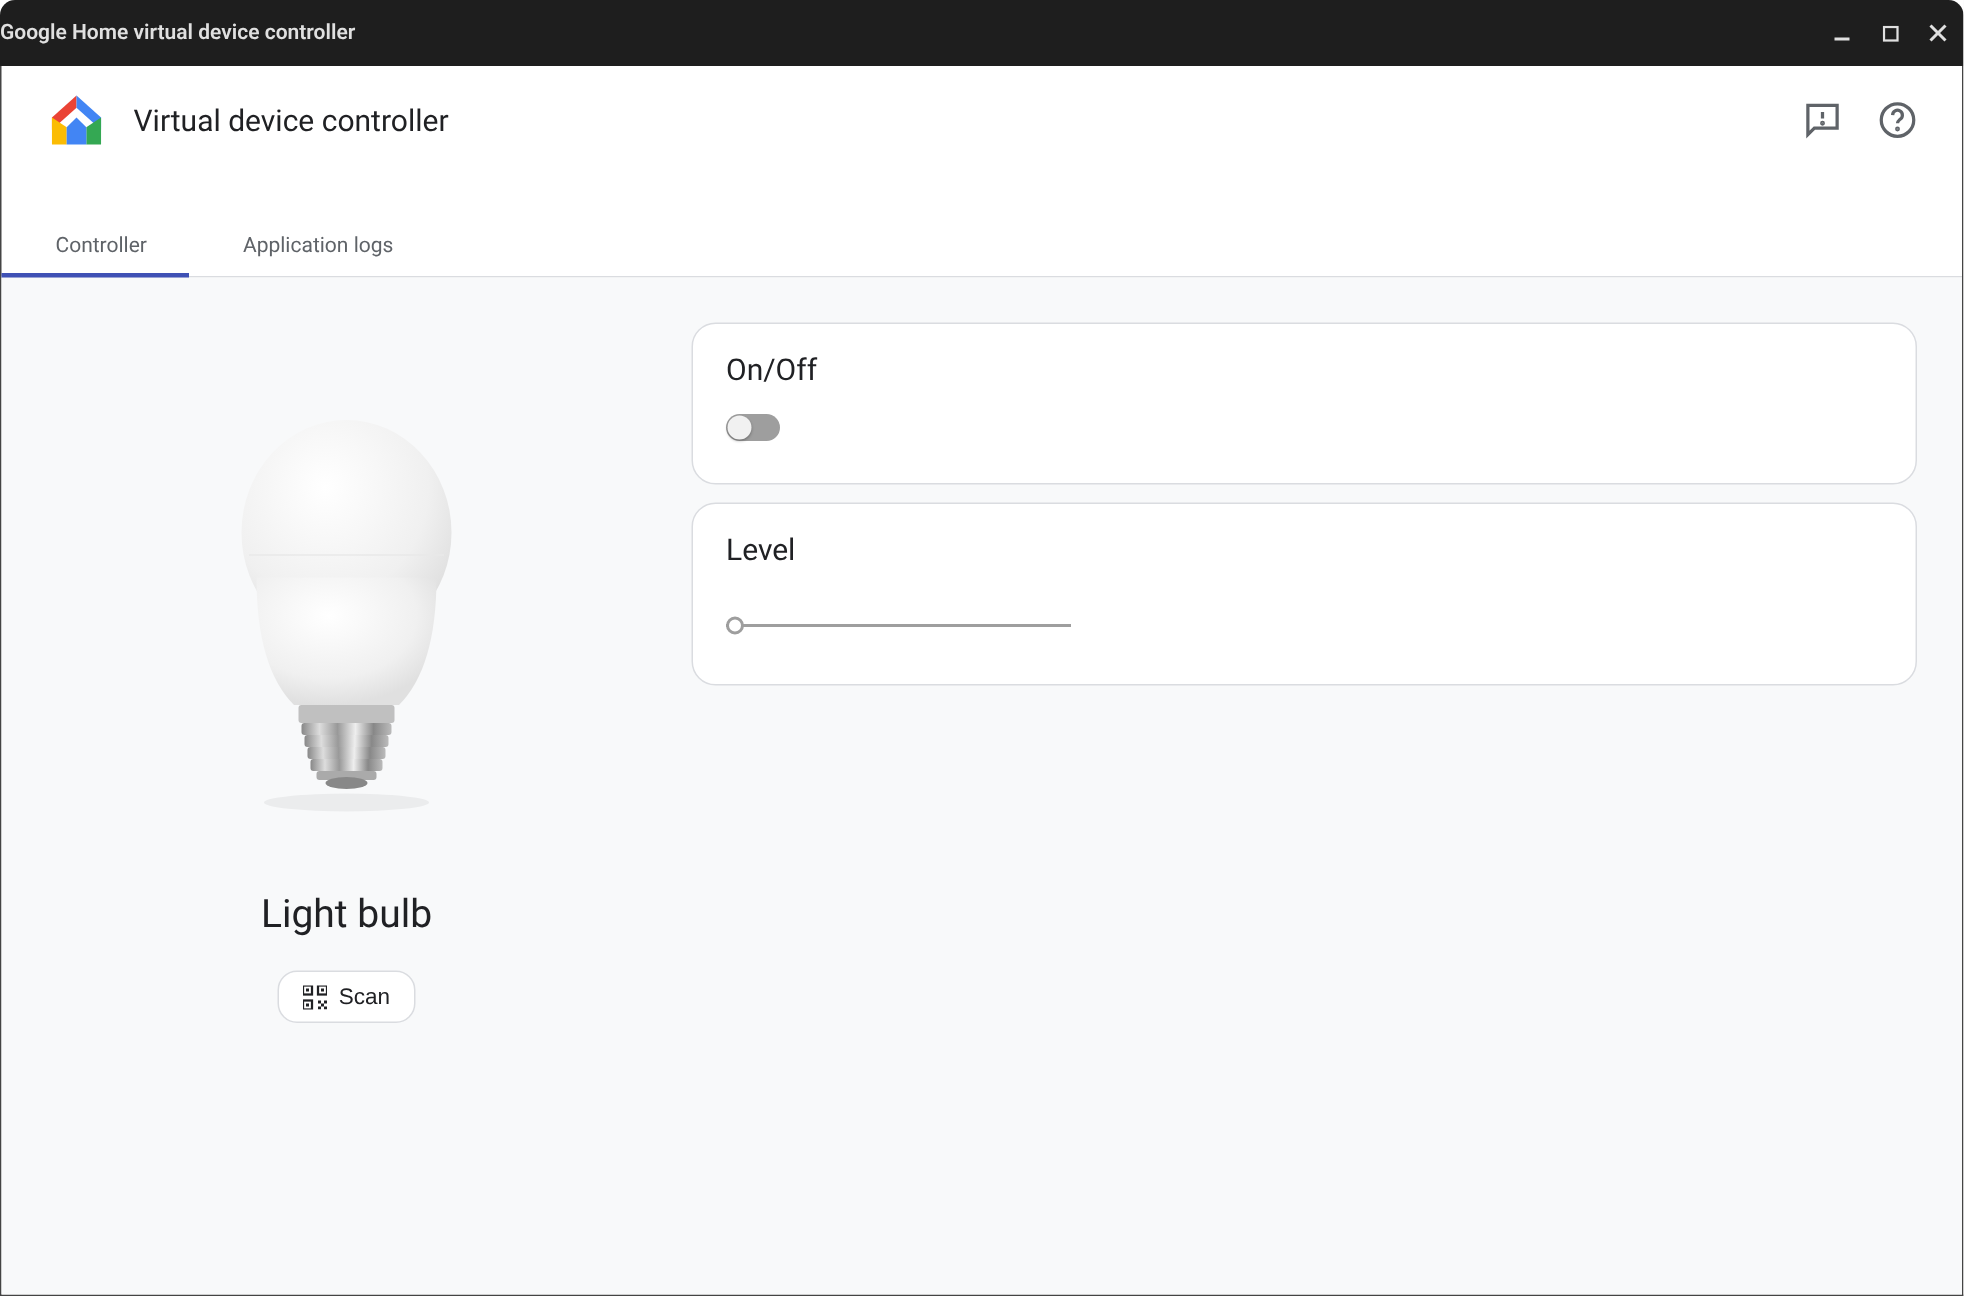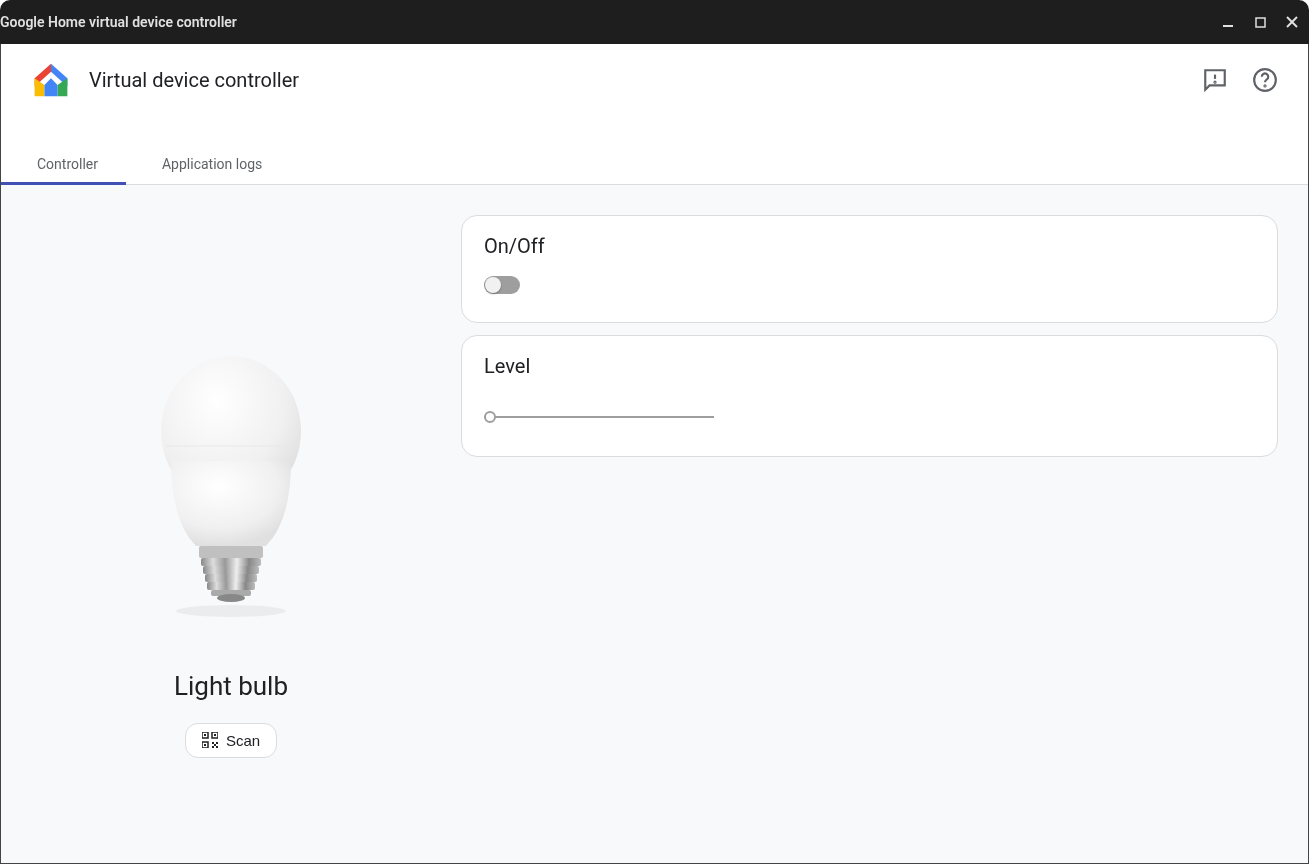--- a/index.html
+++ b/index.html
@@ -108,21 +108,20 @@
   display: flex;
   padding: 30px;
   gap: 30px;
 }
 .device-panel {
   width: 400px;
   display: flex;
   flex-direction: column;
   align-items: center;
   padding-top: 60px;
-  justify-content: center;
 }
 .bulb-image {
   width: 180px;
   height: 280px;
 }
 .device-name {
   font-size: 26px;
   font-weight: 400;
   color: #202124;
   margin-top: 40px;

